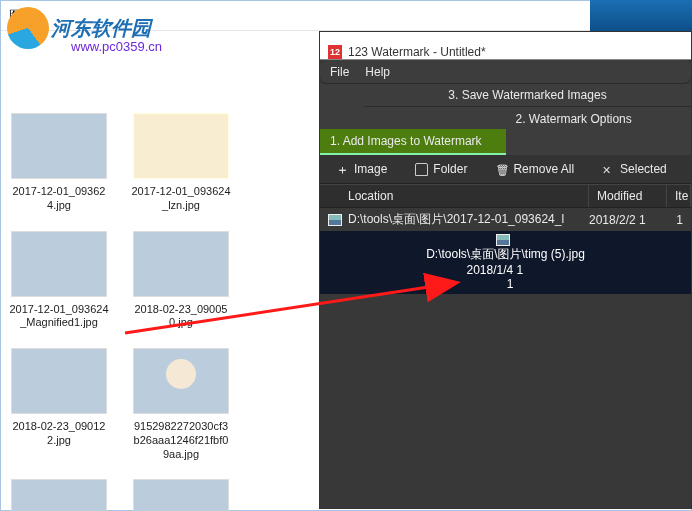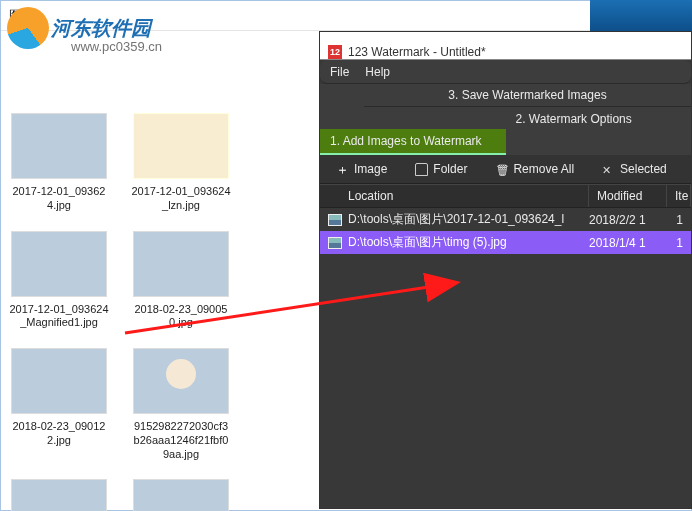--- a/index.html
+++ b/index.html
@@ -5,21 +5,21 @@
 * { margin: 0; padding: 0; box-sizing: border-box; font-family: "Microsoft YaHei", "Segoe UI", sans-serif; }
 body { width: 692px; height: 511px; overflow: hidden; position: relative; background: #fff; }
 
 
 .explorer { position: absolute; left: 0; top: 0; width: 692px; height: 511px; border: 1px solid #a7c4e2; background: #fff; }
 .explorer-title { height: 30px; display: flex; align-items: center; padding: 0 8px; font-size: 12px; border-bottom: 1px solid #e5e5e5; }
 .explorer-title .win-controls { margin-left: auto; display: flex; gap: 18px; color: #555; font-size: 11px; }
 .watermark-logo { position: absolute; left: 6px; top: 6px; display: flex; align-items: center; gap: 2px; }
 .watermark-logo .logo-ico { width: 42px; height: 42px; border-radius: 50%; background: conic-gradient(#f7a12a 0 40%, #2aa6e0 40% 70%, #f7a12a 70% 100%); position: relative; }
 .watermark-logo .logo-txt1 { color: #1e6fb3; font-weight: bold; font-size: 20px; font-style: italic; }
-.watermark-url { position: absolute; left: 70px; top: 38px; color: #737373; font-size: 13px; font-family: Arial, sans-serif; }
+.watermark-url { position: absolute; left: 70px; top: 38px; color: #6d28d9; font-size: 13px; font-family: Arial, sans-serif; }
 .thumbs { position: absolute; left: 8px; top: 112px; width: 330px; display: flex; flex-wrap: wrap; gap: 18px 22px; }
 .thumb { width: 100px; text-align: center; font-size: 11px; color: #222; }
 .thumb .img { width: 96px; height: 66px; margin: 0 auto 6px; border: 1px solid #ddd; background: #bcd; }
 .thumb .label { line-height: 1.25; word-break: break-all; }
 
 .t-mountain { background: linear-gradient(#89b2c9 40%, #2f5c3a 40% 70%, #4b7349 70%); }
 .t-sepia { background: linear-gradient(#d8c9a0 40%, #6c5d3d 40%); filter: sepia(0.6) contrast(1.1); }
 .t-angel { background: radial-gradient(circle at 50% 30%, #fce6f1 10%, #f4b8da 60%, #e68fbe); }
 .t-panel { background: linear-gradient(#f7f8fa,#eef0f3); border:1px solid #ccc; }
 .t-anime { background: linear-gradient(#b4d9f4 45%, #1f3d6a 45%); }
@@ -48,21 +48,21 @@
 .headers { display: flex; background: #2e2e2e; border-top: 1px solid #444; border-bottom: 1px solid #222; font-size: 12px; }
 .headers div { padding: 4px 8px; border-right: 1px solid #444; }
 .headers .col-loc { flex: 1; padding-left: 28px; }
 .headers .col-mod { width: 78px; }
 .headers .col-ite { width: 24px; overflow: hidden; white-space: nowrap; }
 .rows .row { display: flex; align-items: center; padding: 3px 8px; font-size: 12px; }
 .rows .row .rico { width: 14px; height: 12px; margin-right: 6px; background: linear-gradient(#8bb 50%, #579 50%); border: 1px solid #eee; }
 .rows .row .loc { flex: 1; white-space: nowrap; overflow: hidden; }
 .rows .row .mod { width: 78px; white-space: nowrap; }
 .rows .row .ite { width: 16px; text-align: right; }
-.rows .row.selected { background: #8b5cf6; color: #fff; }
+.rows .row.selected { background: #0f172a; color: #fff; flex-direction: column; }
 
 
 .arrow-svg { position: absolute; left: 120px; top: 205px; width: 380px; height: 140px; pointer-events: none; }
 
 
 .desk-peek { position: absolute; left: 590px; top: 0; width: 102px; height: 31px; background: linear-gradient(#1b6fb3,#0d4f8a); }
 </style>
 </head>
 <body>
 

